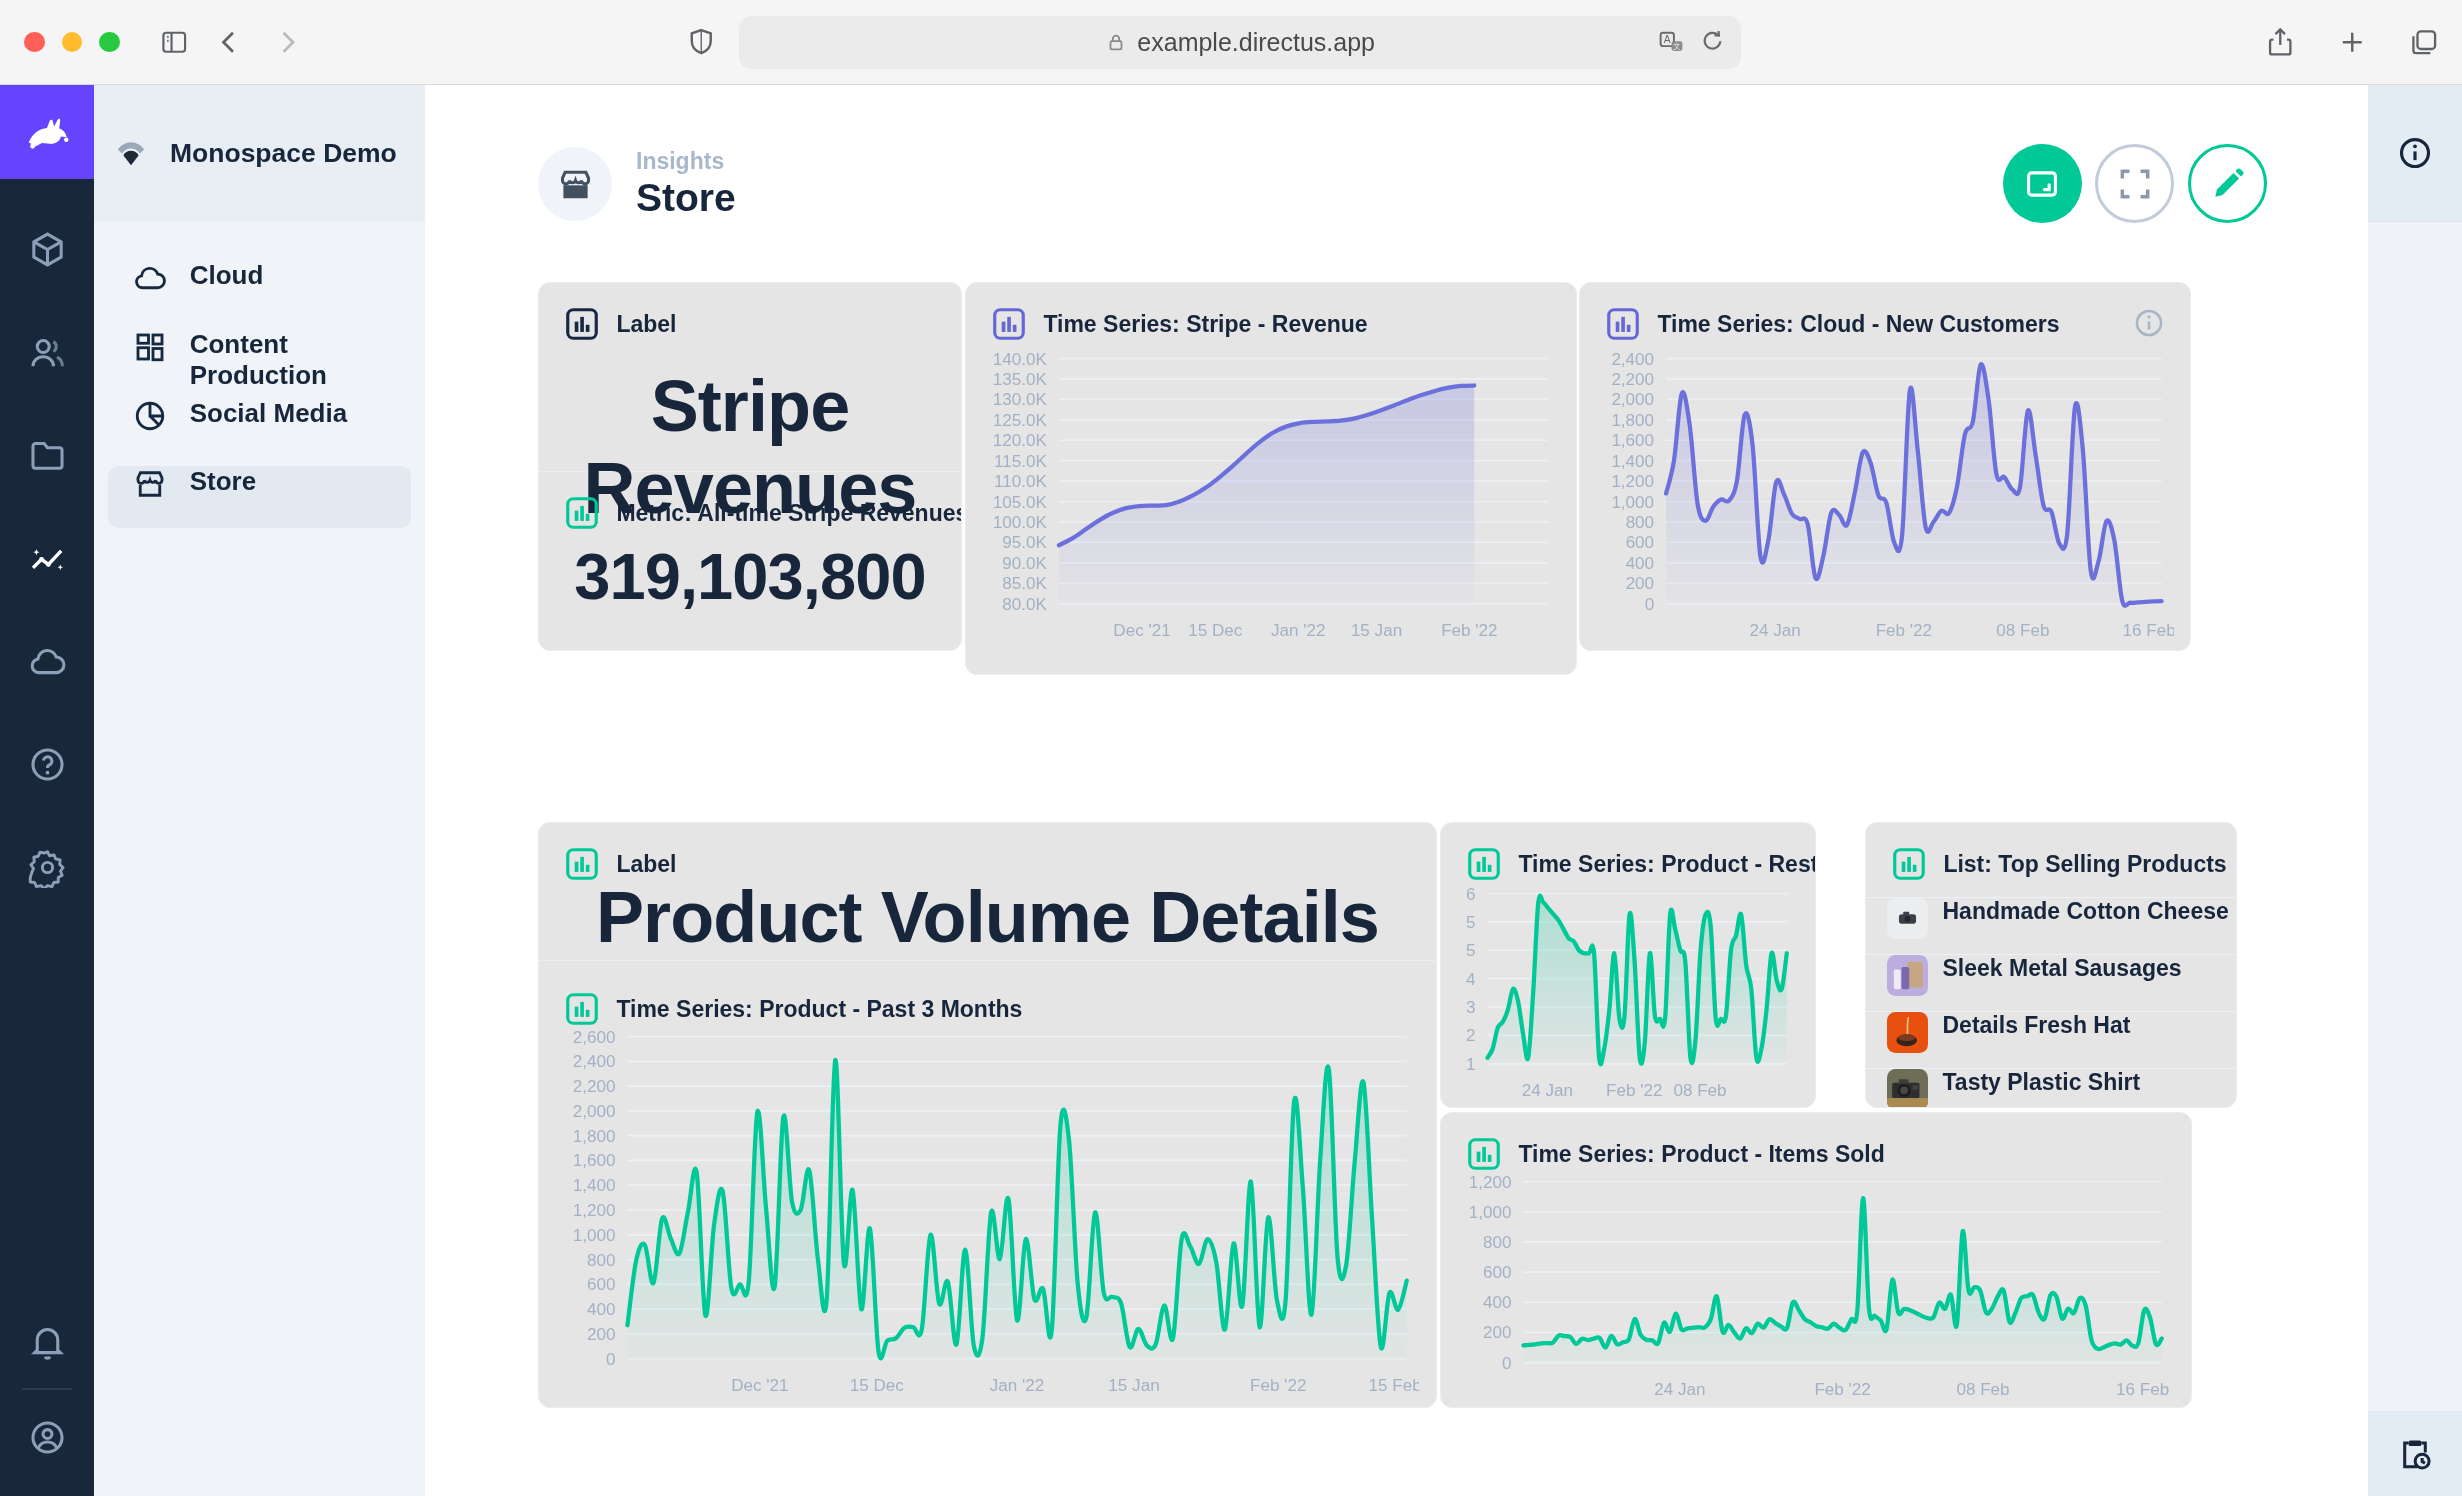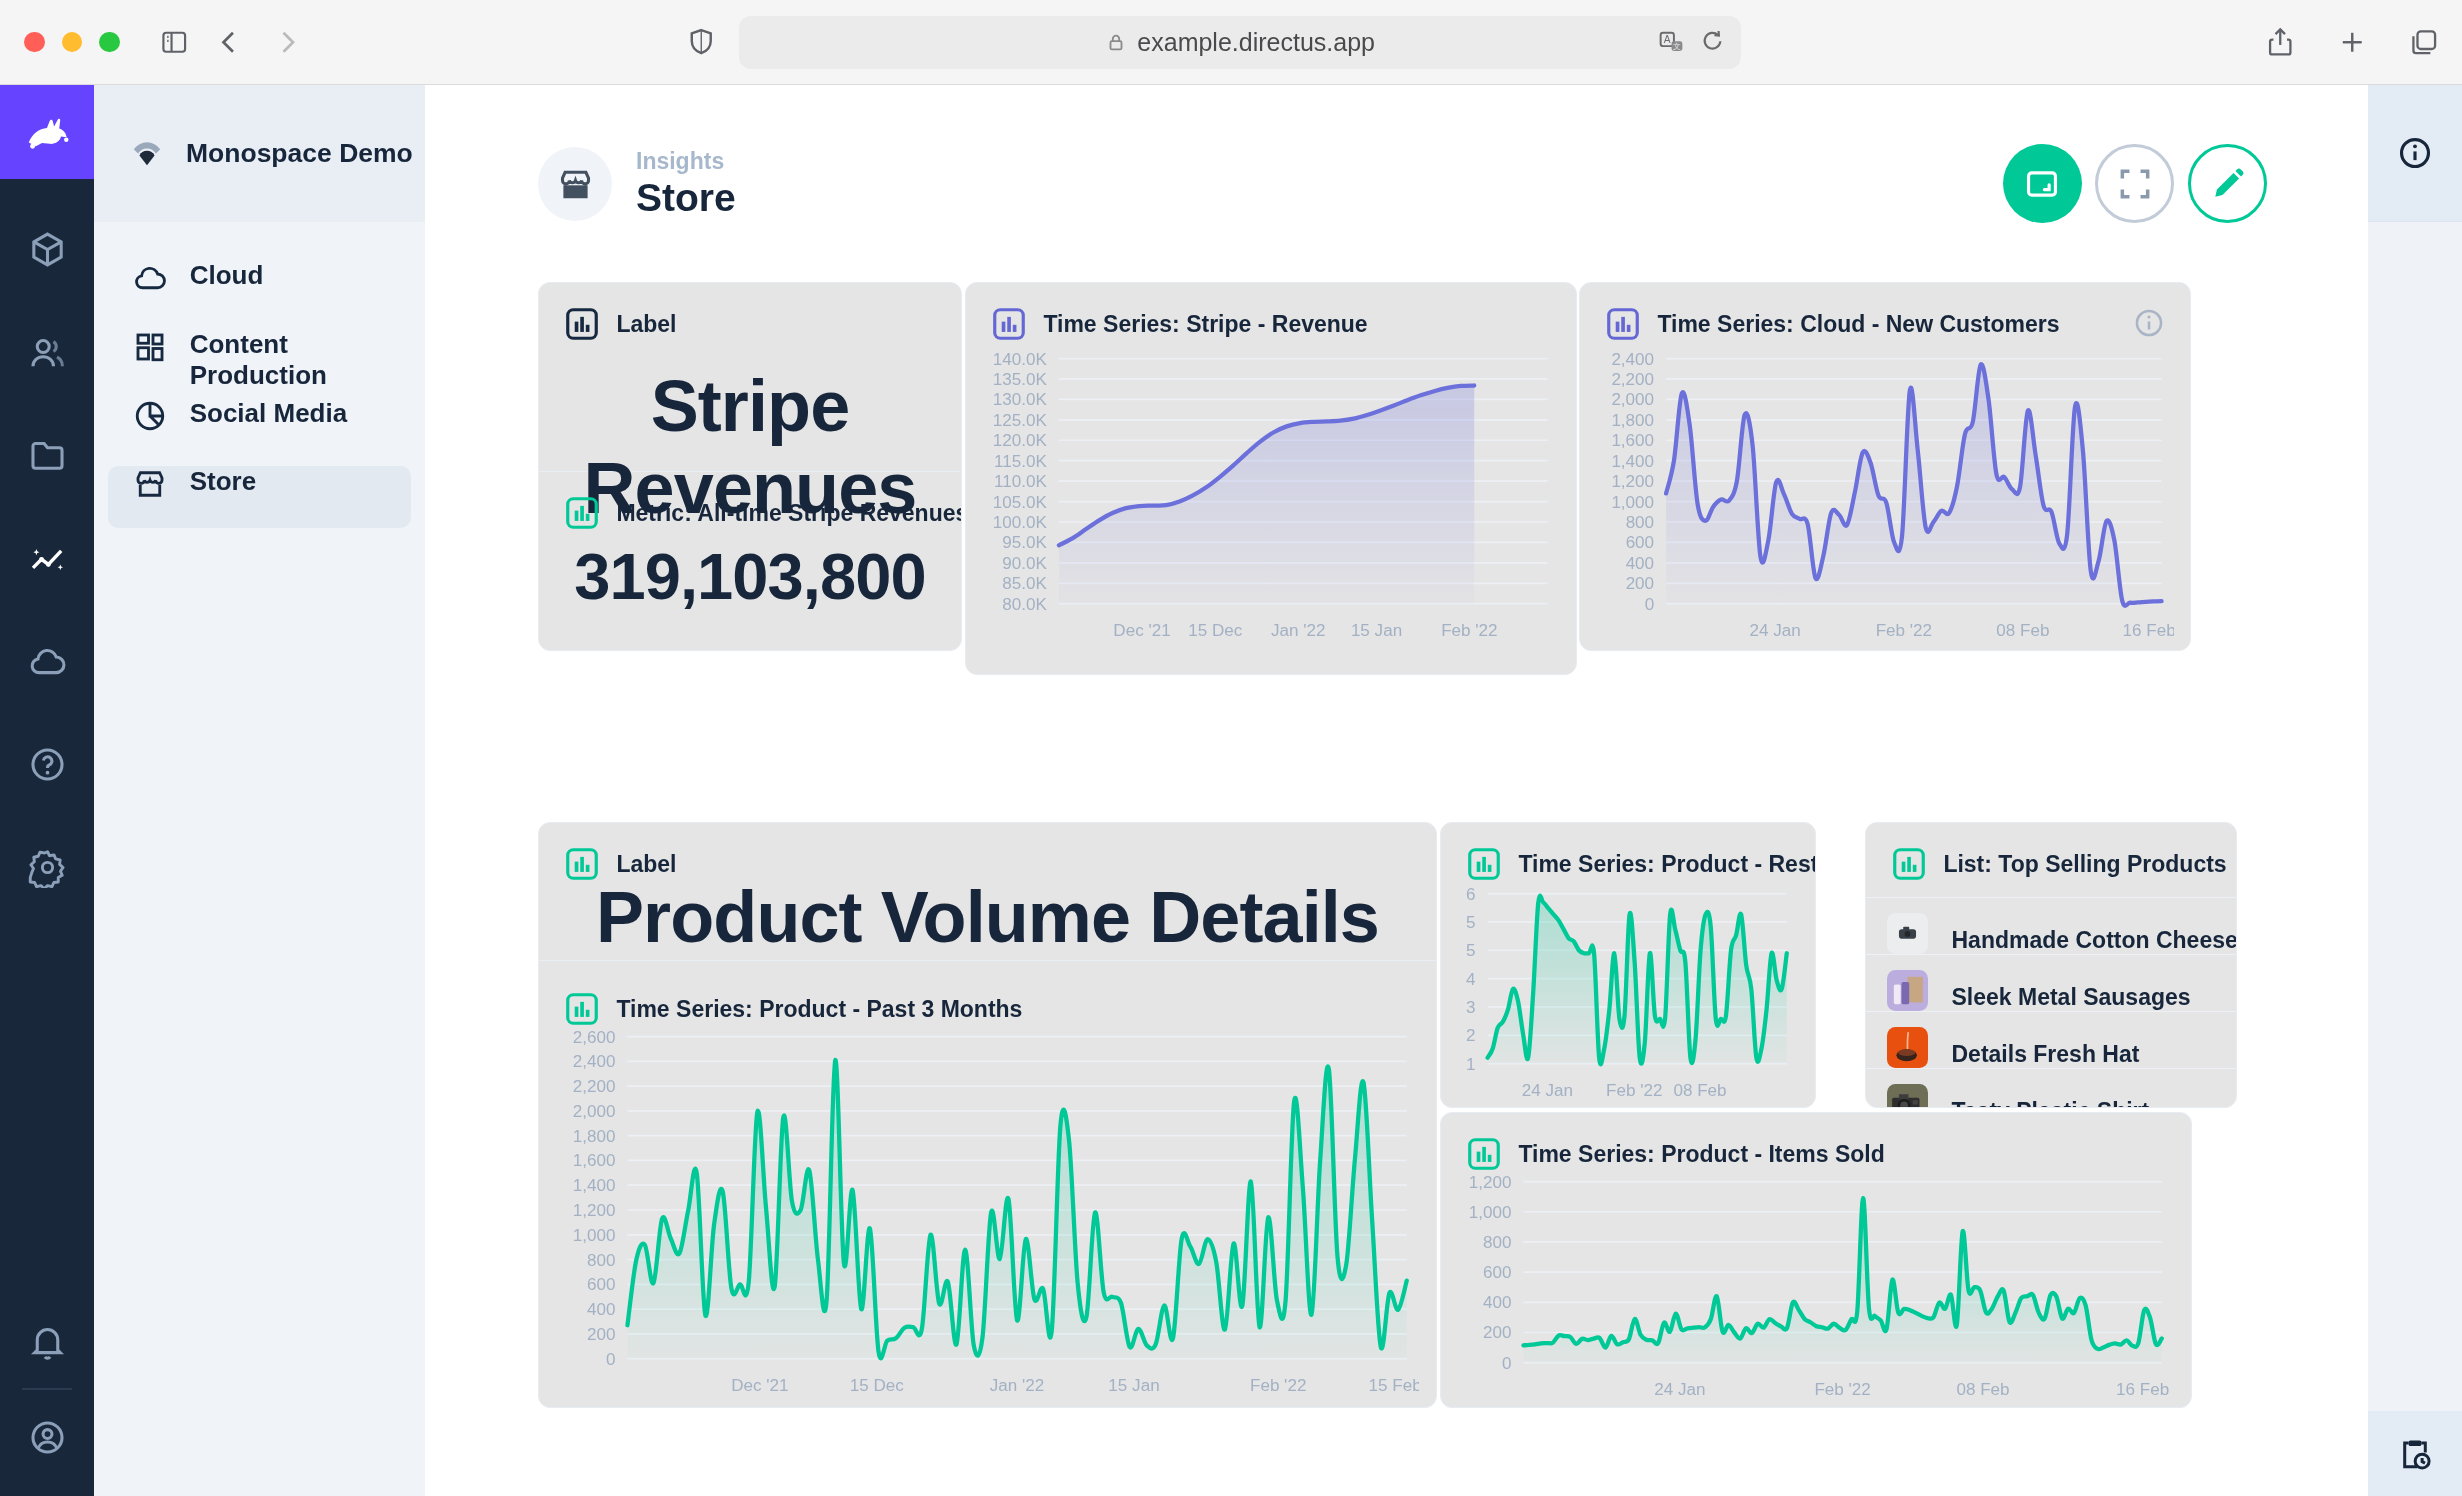--- a/index.html
+++ b/index.html
@@ -28,21 +28,21 @@
   .logo { width:94px; height:94px; background:#6644FF; display:flex; align-items:center; justify-content:center; }
   .mod-icons { display:flex; flex-direction:column; padding-top:19px; }
   .mod-slot { height:103px; width:94px; display:flex; align-items:center; justify-content:center; color:#8B9FB8; cursor:pointer; }
   .mod-slot svg { width:41px; height:41px; }
   .mod-slot.active { color:#FFFFFF; }
   .mod-bottom { margin-top:auto; display:flex; flex-direction:column; align-items:center; padding-bottom:12px; }
   .mod-bottom .mod-slot { height:94px; }
   .mod-divider { width:50px; height:1.7px; background:#2C3B4F; }
 
   .nav { width:331px; background:#F0F4F9; flex-shrink:0; display:flex; flex-direction:column; }
-  .nav-header { height:137px; background:#E9EEF5; display:flex; align-items:center; gap:22px; padding-left:36px; flex-shrink:0; }
+  .nav-header { height:137px; background:#E9EEF5; display:flex; align-items:center; gap:22px; padding-left:20px; flex-shrink:0; }
   .nav-header .proj-name { font-size:26.5px; font-weight:600; color:#17263B; }
   .nav-items { padding-top:38px; display:flex; flex-direction:column; gap:6.8px; }
   .nav-item { height:62px; margin:0 13.7px; border-radius:10.3px; display:flex; gap:22px;
               padding-left:24px; color:#17263B; cursor:pointer; }
   .nav-item svg { width:36px; height:36px; flex-shrink:0; }
   .nav-item .lbl { font-size:26px; font-weight:600; }
   .nav-item.active { background:#E2E9F1; }
 
   .main { flex:1; position:relative; background:#fff; }
 
@@ -87,21 +87,21 @@
   .label-d-top .big-label { top:53px; }
 
   .chart-wrap { position:absolute; left:6.8px; right:15.4px; }
   .cw-b, .cw-c { top:67px; bottom:5.1px; }
   .cw-d { top:205px; bottom:6.8px; }
   .cw-e { top:62px; bottom:3.4px; }
   .cw-g { top:60px; bottom:3.4px; }
 
   
   .plist { display:flex; flex-direction:column; margin-top:8.5px; }
-  .plist-row { display:flex; align-items:flex-end; gap:24px; height:57px; padding:0 20.5px; border-top:1.7px solid #EDF1F6; cursor:pointer; }
+  .plist-row { display:flex; align-items:flex-start; gap:15px; height:57px; padding:0 20.5px; border-top:1.7px solid #EDF1F6; cursor:pointer; }
   .plist-row .pname { font-size:23px; font-weight:700; color:#17263B; white-space:nowrap; }
   .thumb { width:41px; height:41px; border-radius:8.5px; flex-shrink:0; overflow:hidden; }
   .thumb svg { width:41px; height:41px; display:block; }
 
   
   .rightbar { width:94px; background:#EFF3F8; flex-shrink:0; display:flex; flex-direction:column; }
   .rb-head { height:137px; background:#E3EBF4; border-bottom:1.7px solid #DCE5EF; display:flex; align-items:center; justify-content:center; color:#17263B; }
   .rb-foot { margin-top:auto; height:85px; background:#E3EBF4; display:flex; align-items:center; justify-content:center; color:#17263B; }
   .rb-head svg, .rb-foot svg { width:38px; height:38px; }
 

